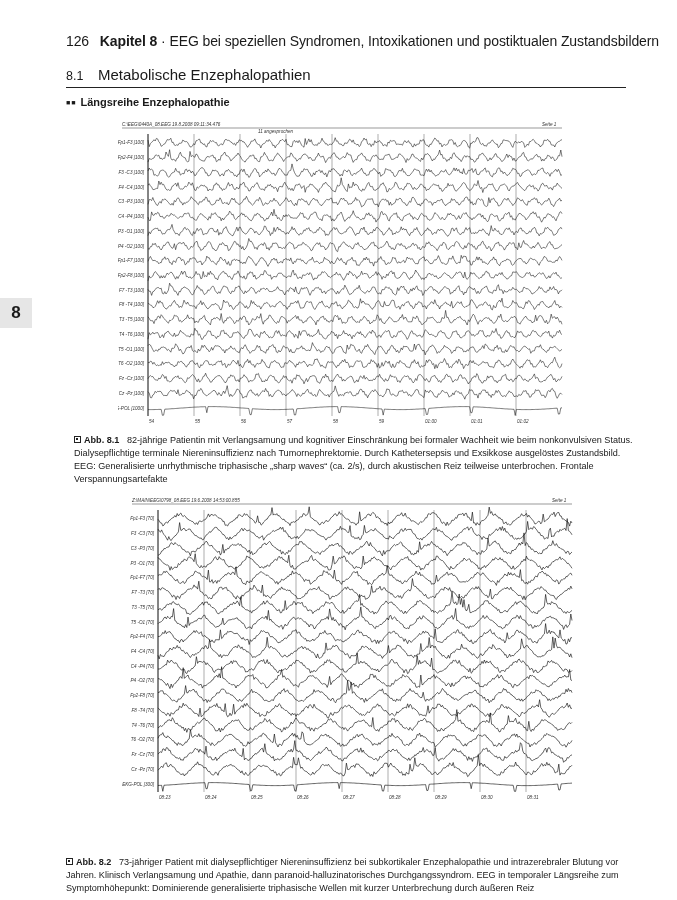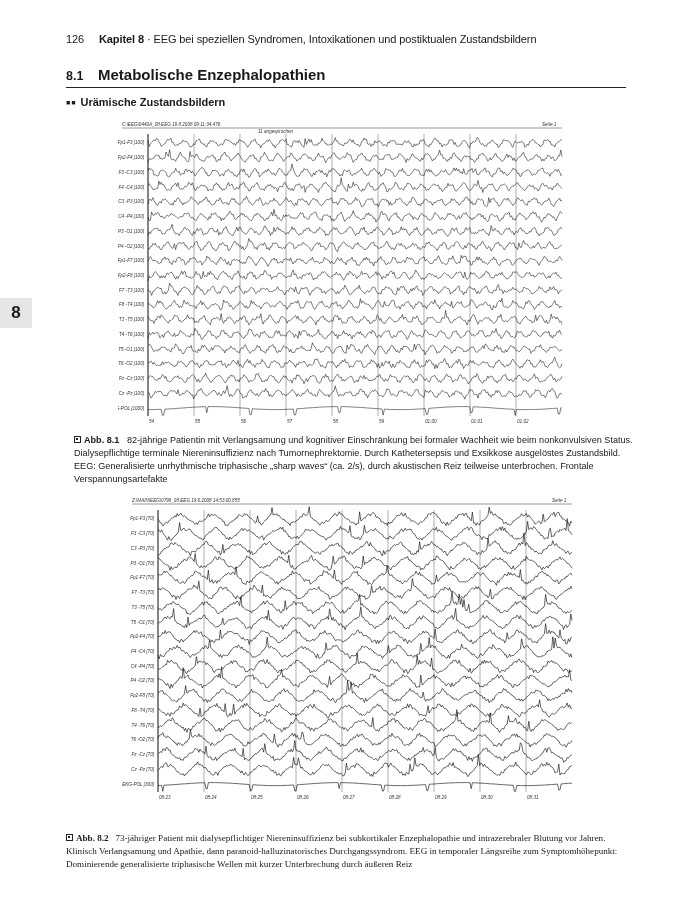--- a/index.html
+++ b/index.html
@@ -1,20 +1,20 @@
 <!DOCTYPE html>
 <html><head>
 <meta charset="utf-8">
 <style>
   html, body { margin:0; padding:0; background:#ffffff; }
   body { width:677px; height:900px; position:relative; overflow:hidden; font-family:"Liberation Sans", sans-serif; color:#1a1a1a; }
-  .running-head { position:absolute; left:66px; top:33px; font-size:11px; letter-spacing:-0.1px; }
+  .running-head { position:absolute; left:66px; top:33px; font-size:14px; letter-spacing:-0.1px; }
   .running-head .pno { display:inline-block; width:30px; }
   .running-head .chap { font-weight:bold; }
-  .sec-title { position:absolute; left:66px; top:66px; width:560px; font-size:15px; font-weight:bold; border-bottom:1.6px solid #222; padding-bottom:4px; }
+  .sec-title { position:absolute; left:66px; top:66px; width:560px; font-size:15px; font-weight:normal; border-bottom:1.6px solid #222; padding-bottom:4px; }
   .sec-title .num { display:inline-block; width:32px; font-size:12.5px; }
   .subsec { position:absolute; left:66px; top:96px; font-size:11px; font-weight:bold; }
   .subsec .bul { font-size:7px; letter-spacing:1px; margin-right:4px; vertical-align:1px; }
   .chapter-tab { position:absolute; left:0; top:298px; width:32px; height:30px; background:#e6e6e6; font-weight:bold; font-size:17px; display:flex; align-items:center; justify-content:center; }
   .fig { position:absolute; }
   .fig svg { display:block; }
   .caption { position:absolute; left:66px; font-size:9.1px; line-height:13px; width:570px; }
   .caption .lbl { font-weight:bold; }
   .caption .sq { display:inline-block; width:7px; height:7px; border:1.6px solid #222; box-sizing:border-box; background:#fff; margin-right:3px; position:relative; top:0px; }
   .caption .sq::after { content:""; position:absolute; left:1px; top:1px; width:2px; height:2px; background:#222; }
@@ -27,21 +27,21 @@
 <div class="running-head">
   <span class="pno">126</span>
   <span class="chap">Kapitel 8</span><span> · </span><span>EEG bei speziellen Syndromen, Intoxikationen und postiktualen Zustandsbildern</span>
 </div>
 
 <div class="sec-title">
   <span class="num">8.1</span><span>Metabolische Enzephalopathien</span>
 </div>
 
 <div class="subsec">
-  <span class="bul">■■</span><span>Urämische Zustandsbildern</span>
+  <span class="bul">■■</span><span>Längsreihe Enzephalopathie</span>
 </div>
 
 <div class="chapter-tab">
     <span>8</span>
   </div>
 
 <div class="fig" id="fig1" style="left:118px; top:118px;">
   <svg id="svg1" width="450" height="312">
       <text x="4" y="8" class="hdr-text">C:\EEG\0440A_08.EEG  19.8.2008  09:11:34.476</text>
       <line x1="4" y1="10" x2="444" y2="10" stroke="#555" stroke-width="0.6"></line>
@@ -167,15 +167,15 @@
       <text x="36" y="247.39473684210526" class="eeg-label" text-anchor="end">T6 -O2 [70]</text>
       <path d="M40.0 244.3L41.2 241.7L42.4 240.8L43.6 240.7L44.8 238.6L46.0 242.0L47.2 242.6L48.4 244.0L49.6 241.8L50.8 243.2L52.0 243.9L53.2 245.1L54.4 246.6L55.6 246.8L56.8 249.1L58.0 249.1L59.2 251.4L60.4 248.6L61.6 250.3L62.8 249.7L64.0 251.5L65.2 251.0L66.4 250.1L67.6 247.9L68.8 248.3L70.0 245.6L71.2 244.9L72.4 235.6L73.6 242.1L74.8 243.5L76.0 242.0L77.2 241.1L78.4 242.1L79.6 242.5L80.8 239.7L82.0 242.8L83.2 241.3L84.4 243.7L85.6 244.9L86.8 244.8L88.0 246.3L89.2 248.1L90.4 248.1L91.6 249.4L92.8 251.5L94.0 248.7L95.2 250.2L96.4 251.7L97.6 250.6L98.8 249.9L100.0 247.7L101.2 247.9L102.4 247.3L103.6 246.3L104.8 245.4L106.0 243.5L107.2 241.9L108.4 241.1L109.6 241.8L110.8 240.5L112.0 240.4L113.2 240.4L114.4 241.0L115.6 242.6L116.8 243.3L118.0 244.9L119.2 245.4L120.4 245.7L121.6 247.1L122.8 248.9L124.0 248.7L125.2 251.8L126.4 251.5L127.6 252.2L128.8 251.4L130.0 247.7L131.2 250.0L132.4 248.1L133.6 248.2L134.8 246.5L136.0 245.7L137.2 244.6L138.4 245.0L139.6 244.2L140.8 243.0L142.0 241.6L143.2 242.6L144.4 239.8L145.6 239.2L146.8 240.8L148.0 241.1L149.2 243.6L150.4 244.6L151.6 245.3L152.8 247.2L154.0 248.4L155.2 248.2L156.4 240.0L157.6 248.8L158.8 250.6L160.0 253.0L161.2 250.2L162.4 250.4L163.6 251.6L164.8 249.1L166.0 246.2L167.2 246.5L168.4 245.1L169.6 244.7L170.8 243.6L172.0 241.7L173.2 241.1L174.4 239.1L175.6 242.2L176.8 239.7L178.0 243.3L179.2 241.3L180.4 244.7L181.6 245.1L182.8 245.0L184.0 237.8L185.2 239.3L186.4 247.4L187.6 248.6L188.8 250.3L190.0 250.4L191.2 250.8L192.4 250.8L193.6 250.2L194.8 249.7L196.0 248.4L197.2 247.2L198.4 246.5L199.6 245.6L200.8 244.8L202.0 242.5L203.2 240.8L204.4 241.5L205.6 241.6L206.8 240.8L208.0 240.1L209.2 242.4L210.4 241.1L211.6 243.7L212.8 243.3L214.0 244.4L215.2 245.4L216.4 246.1L217.6 247.8L218.8 248.3L220.0 250.4L221.2 248.9L222.4 252.3L223.6 251.7L224.8 249.9L226.0 252.3L227.2 251.0L228.4 251.5L229.6 249.2L230.8 248.6L232.0 245.7L233.2 245.7L234.4 245.5L235.6 242.9L236.8 244.0L238.0 241.6L239.2 240.3L240.4 243.0L241.6 240.9L242.8 241.2L244.0 239.9L245.2 241.7L246.4 243.9L247.6 245.0L248.8 244.3L250.0 245.4L251.2 246.4L252.4 247.2L253.6 249.0L254.8 251.4L256.0 249.5L257.2 250.2L258.4 250.3L259.6 251.1L260.8 248.7L262.0 250.3L263.2 248.0L264.4 247.7L265.6 246.7L266.8 244.8L268.0 244.7L269.2 243.8L270.4 243.5L271.6 241.2L272.8 242.7L274.0 239.4L275.2 241.9L276.4 242.5L277.6 243.9L278.8 242.8L280.0 242.6L281.2 244.2L282.4 245.8L283.6 246.1L284.8 249.6L286.0 250.9L287.2 251.6L288.4 250.4L289.6 250.5L290.8 251.5L292.0 248.8L293.2 249.6L294.4 246.5L295.6 245.5L296.8 245.3L298.0 244.3L299.2 240.4L300.4 241.3L301.6 239.1L302.8 242.6L304.0 241.0L305.2 242.8L306.4 242.9L307.6 243.4L308.8 244.9L310.0 246.8L311.2 247.5L312.4 247.9L313.6 248.8L314.8 248.3L316.0 248.8L317.2 253.5L318.4 251.6L319.6 250.8L320.8 249.5L322.0 248.3L323.2 246.6L324.4 245.8L325.6 243.3L326.8 243.3L328.0 242.1L329.2 243.3L330.4 240.7L331.6 242.0L332.8 241.1L334.0 242.0L335.2 241.6L336.4 241.5L337.6 242.9L338.8 245.6L340.0 245.8L341.2 246.2L342.4 248.1L343.6 249.9L344.8 251.6L346.0 251.9L347.2 249.7L348.4 252.1L349.6 249.4L350.8 248.8L352.0 247.2L353.2 247.9L354.4 246.0L355.6 245.5L356.8 245.0L358.0 244.9L359.2 242.0L360.4 240.6L361.6 241.6L362.8 241.2L364.0 242.7L365.2 241.3L366.4 240.8L367.6 241.0L368.8 243.4L370.0 243.8L371.2 245.7L372.4 246.6L373.6 247.4L374.8 249.6L376.0 252.1L377.2 250.8L378.4 252.4L379.6 251.7L380.8 249.2L382.0 249.9L383.2 252.0L384.4 249.2L385.6 247.8L386.8 245.9L388.0 245.6L389.2 244.5L390.4 245.1L391.6 244.5L392.8 242.7L394.0 240.7L395.2 241.4L396.4 239.8L397.6 242.6L398.8 240.0L400.0 243.4L401.2 242.1L402.4 243.5L403.6 244.8L404.8 245.4L406.0 246.6L407.2 247.8L408.4 248.5L409.6 249.3L410.8 249.3L412.0 253.0L413.2 250.6L414.4 251.3L415.6 249.5L416.8 248.7L418.0 250.5L419.2 249.1L420.4 247.4L421.6 247.1L422.8 245.7L424.0 244.6L425.2 243.4L426.4 240.8L427.6 241.6L428.8 239.4L430.0 240.6L431.2 241.0L432.4 241.3L433.6 242.3L434.8 242.2L436.0 242.8L437.2 243.7L438.4 244.6L439.6 246.5L440.8 247.2L442.0 249.6L443.2 250.9L444.4 251.6L445.6 251.1L446.8 250.7L448.0 253.2L449.2 251.2L450.4 248.6L451.6 249.6L452.8 248.4L454.0 246.4" fill="none" stroke="#111" stroke-width="0.65"></path>
       <text x="36" y="262.13157894736844" class="eeg-label" text-anchor="end">Fz -Cz [70]</text>
       <path d="M40.0 260.1L41.2 258.8L42.4 257.8L43.6 258.5L44.8 255.0L46.0 254.9L47.2 256.8L48.4 253.6L49.6 253.9L50.8 256.5L52.0 256.1L53.2 259.5L54.4 260.8L55.6 261.4L56.8 262.2L58.0 264.0L59.2 263.7L60.4 264.8L61.6 263.6L62.8 266.1L64.0 265.6L65.2 266.4L66.4 263.4L67.6 263.2L68.8 262.9L70.0 260.9L71.2 259.4L72.4 258.8L73.6 259.1L74.8 258.3L76.0 256.2L77.2 254.3L78.4 255.3L79.6 255.2L80.8 258.3L82.0 255.2L83.2 257.1L84.4 257.9L85.6 257.9L86.8 260.2L88.0 252.1L89.2 261.7L90.4 263.3L91.6 262.9L92.8 262.9L94.0 265.8L95.2 265.8L96.4 265.6L97.6 263.0L98.8 266.6L100.0 264.5L101.2 264.3L102.4 261.8L103.6 261.9L104.8 259.9L106.0 259.8L107.2 258.4L108.4 258.9L109.6 257.8L110.8 256.6L112.0 255.9L113.2 257.0L114.4 255.3L115.6 257.0L116.8 254.2L118.0 257.5L119.2 258.9L120.4 260.1L121.6 261.2L122.8 261.6L124.0 262.7L125.2 254.4L126.4 265.9L127.6 264.0L128.8 265.3L130.0 266.3L131.2 266.3L132.4 264.5L133.6 264.2L134.8 261.9L136.0 261.3L137.2 259.5L138.4 260.2L139.6 258.5L140.8 258.1L142.0 256.0L143.2 254.8L144.4 254.3L145.6 258.1L146.8 249.7L148.0 258.0L149.2 260.1L150.4 260.5L151.6 261.2L152.8 262.9L154.0 264.1L155.2 262.4L156.4 266.9L157.6 265.3L158.8 265.6L160.0 264.5L161.2 266.1L162.4 265.2L163.6 264.8L164.8 262.5L166.0 262.5L167.2 260.9L168.4 259.0L169.6 257.9L170.8 256.2L172.0 257.8L173.2 255.2L174.4 258.1L175.6 255.2L176.8 246.6L178.0 256.4L179.2 256.2L180.4 258.1L181.6 256.7L182.8 258.8L184.0 259.2L185.2 262.3L186.4 262.5L187.6 262.8L188.8 265.3L190.0 263.9L191.2 265.3L192.4 266.6L193.6 265.6L194.8 264.3L196.0 262.7L197.2 261.6L198.4 260.6L199.6 260.3L200.8 257.5L202.0 259.5L203.2 258.9L204.4 257.1L205.6 256.1L206.8 255.4L208.0 253.2L209.2 253.9L210.4 256.6L211.6 256.6L212.8 256.2L214.0 259.4L215.2 261.0L216.4 261.6L217.6 262.4L218.8 262.3L220.0 264.5L221.2 265.1L222.4 264.5L223.6 266.6L224.8 267.0L226.0 264.3L227.2 264.1L228.4 264.5L229.6 262.1L230.8 261.4L232.0 259.5L233.2 259.2L234.4 258.4L235.6 257.4L236.8 255.7L238.0 255.9L239.2 254.7L240.4 257.9L241.6 257.7L242.8 253.9L244.0 258.3L245.2 256.0L246.4 258.9L247.6 259.7L248.8 260.4L250.0 262.1L251.2 262.8L252.4 263.1L253.6 263.6L254.8 264.5L256.0 265.9L257.2 264.7L258.4 264.6L259.6 266.8L260.8 265.7L262.0 262.2L263.2 263.5L264.4 262.6L265.6 261.0L266.8 259.8L268.0 258.5L269.2 258.4L270.4 256.4L271.6 256.6L272.8 257.9L274.0 255.8L275.2 255.1L276.4 256.6L277.6 256.5L278.8 255.7L280.0 258.7L281.2 258.9L282.4 260.0L283.6 262.1L284.8 262.9L286.0 263.6L287.2 264.3L288.4 264.8L289.6 266.4L290.8 263.9L292.0 266.5L293.2 264.7L294.4 263.0L295.6 263.1L296.8 260.8L298.0 261.5L299.2 259.5L300.4 259.5L301.6 257.3L302.8 257.8L304.0 257.3L305.2 253.5L306.4 258.3L307.6 256.6L308.8 255.5L310.0 256.3L311.2 258.1L312.4 257.0L313.6 259.0L314.8 261.6L316.0 261.1L317.2 253.9L318.4 263.7L319.6 265.0L320.8 267.2L322.0 265.1L323.2 264.9L324.4 264.3L325.6 265.3L326.8 264.0L328.0 262.2L329.2 261.6L330.4 260.3L331.6 259.6L332.8 257.6L334.0 256.9L335.2 254.5L336.4 256.7L337.6 254.8L338.8 257.2L340.0 257.6L341.2 258.0L342.4 256.7L343.6 259.2L344.8 259.4L346.0 261.9L347.2 261.4L348.4 263.2L349.6 266.4L350.8 262.7L352.0 265.5L353.2 263.9L354.4 267.4L355.6 263.4L356.8 263.7L358.0 262.6L359.2 263.1L360.4 260.2L361.6 260.2L362.8 258.7L364.0 257.3L365.2 254.8L366.4 255.4L367.6 254.6L368.8 254.0L370.0 257.7L371.2 256.4L372.4 258.4L373.6 259.1L374.8 260.4L376.0 261.7L377.2 262.7L378.4 262.0L379.6 264.3L380.8 263.3L382.0 263.2L383.2 265.8L384.4 266.3L385.6 266.3L386.8 262.4L388.0 264.1L389.2 263.5L390.4 262.5L391.6 260.7L392.8 259.9L394.0 258.1L395.2 259.2L396.4 258.7L397.6 256.4L398.8 258.1L400.0 256.3L401.2 256.3L402.4 248.7L403.6 250.2L404.8 257.0L406.0 259.5L407.2 259.6L408.4 260.8L409.6 263.7L410.8 263.6L412.0 264.0L413.2 266.2L414.4 266.6L415.6 265.8L416.8 265.4L418.0 264.4L419.2 264.5L420.4 263.0L421.6 261.9L422.8 261.2L424.0 259.2L425.2 258.5L426.4 255.6L427.6 254.1L428.8 258.3L430.0 254.1L431.2 253.6L432.4 255.5L433.6 258.9L434.8 258.1L436.0 259.9L437.2 260.7L438.4 261.3L439.6 262.3L440.8 262.0L442.0 264.0L443.2 264.0L444.4 263.9L445.6 268.3L446.8 266.8L448.0 266.7L449.2 263.5L450.4 264.2L451.6 262.4L452.8 261.3L454.0 260.9" fill="none" stroke="#111" stroke-width="0.65"></path>
       <text x="36" y="276.8684210526316" class="eeg-label" text-anchor="end">Cz -Pz [70]</text>
       <path d="M40.0 276.2L41.2 275.0L42.4 273.6L43.6 272.1L44.8 273.6L46.0 270.6L47.2 269.3L48.4 268.8L49.6 272.5L50.8 272.7L52.0 270.7L53.2 270.6L54.4 272.7L55.6 272.8L56.8 274.1L58.0 276.2L59.2 277.9L60.4 277.8L61.6 279.4L62.8 280.4L64.0 280.4L65.2 279.6L66.4 282.0L67.6 280.0L68.8 280.0L70.0 277.8L71.2 276.3L72.4 276.4L73.6 274.4L74.8 272.9L76.0 272.4L77.2 270.2L78.4 270.5L79.6 267.8L80.8 270.8L82.0 270.4L83.2 271.1L84.4 271.5L85.6 273.6L86.8 273.7L88.0 273.6L89.2 276.0L90.4 277.6L91.6 277.4L92.8 279.7L94.0 280.6L95.2 281.1L96.4 280.3L97.6 277.9L98.8 279.1L100.0 281.3L101.2 277.4L102.4 276.6L103.6 275.6L104.8 273.8L106.0 272.9L107.2 272.9L108.4 271.5L109.6 272.3L110.8 271.4L112.0 270.9L113.2 270.4L114.4 272.0L115.6 271.9L116.8 272.5L118.0 273.8L119.2 275.2L120.4 276.0L121.6 276.7L122.8 279.0L124.0 276.8L125.2 280.0L126.4 280.9L127.6 278.4L128.8 280.5L130.0 281.6L131.2 280.6L132.4 278.3L133.6 278.2L134.8 276.7L136.0 274.9L137.2 275.5L138.4 273.7L139.6 272.3L140.8 271.1L142.0 272.1L143.2 272.6L144.4 271.8L145.6 271.3L146.8 272.1L148.0 272.3L149.2 272.4L150.4 273.5L151.6 274.7L152.8 276.4L154.0 276.9L155.2 276.1L156.4 278.7L157.6 277.8L158.8 281.4L160.0 280.3L161.2 279.4L162.4 281.9L163.6 281.2L164.8 278.1L166.0 278.3L167.2 276.3L168.4 275.2L169.6 274.8L170.8 273.9L172.0 272.7L173.2 272.9L174.4 273.8L175.6 263.3L176.8 270.3L178.0 270.5L179.2 270.9L180.4 263.8L181.6 269.7L182.8 274.3L184.0 273.0L185.2 275.3L186.4 276.7L187.6 277.3L188.8 277.7L190.0 279.2L191.2 280.0L192.4 281.0L193.6 280.5L194.8 278.1L196.0 280.3L197.2 279.2L198.4 277.1L199.6 276.5L200.8 275.5L202.0 274.4L203.2 271.7L204.4 270.5L205.6 270.8L206.8 271.8L208.0 270.7L209.2 271.8L210.4 270.2L211.6 272.1L212.8 273.5L214.0 274.4L215.2 276.3L216.4 277.3L217.6 277.5L218.8 279.1L220.0 278.7L221.2 280.4L222.4 278.8L223.6 280.0L224.8 281.7L226.0 281.8L227.2 279.0L228.4 269.1L229.6 275.5L230.8 275.5L232.0 274.6L233.2 272.4L234.4 272.5L235.6 271.2L236.8 273.5L238.0 269.9L239.2 270.2L240.4 270.0L241.6 271.7L242.8 273.2L244.0 273.8L245.2 274.3L246.4 276.2L247.6 277.0L248.8 279.3L250.0 278.7L251.2 279.4L252.4 282.2L253.6 280.1L254.8 282.5L256.0 277.8L257.2 279.8L258.4 279.4L259.6 277.4L260.8 276.7L262.0 274.9L263.2 273.5L264.4 273.5L265.6 270.7L266.8 269.1L268.0 269.3L269.2 269.3L270.4 273.2L271.6 271.0L272.8 269.0L274.0 271.3L275.2 272.7L276.4 272.4L277.6 274.2L278.8 275.2L280.0 275.8L281.2 278.3L282.4 278.7L283.6 277.7L284.8 281.3L286.0 279.9L287.2 281.5L288.4 278.3L289.6 279.7L290.8 280.0L292.0 270.2L293.2 276.3L294.4 277.1L295.6 273.8L296.8 263.8L298.0 271.4L299.2 272.0L300.4 272.3L301.6 270.1L302.8 269.6L304.0 270.8L305.2 270.3L306.4 272.5L307.6 272.9L308.8 275.0L310.0 276.7L311.2 277.2L312.4 277.9L313.6 280.4L314.8 280.3L316.0 279.4L317.2 277.8L318.4 279.4L319.6 281.0L320.8 279.1L322.0 278.6L323.2 277.6L324.4 275.5L325.6 273.7L326.8 274.0L328.0 273.3L329.2 271.6L330.4 272.3L331.6 268.9L332.8 270.4L334.0 271.9L335.2 268.5L336.4 273.6L337.6 273.0L338.8 273.9L340.0 274.8L341.2 274.9L342.4 277.0L343.6 277.6L344.8 278.5L346.0 279.3L347.2 278.7L348.4 279.1L349.6 282.6L350.8 281.7L352.0 279.1L353.2 278.7L354.4 277.2L355.6 276.5L356.8 274.3L358.0 273.3L359.2 271.7L360.4 261.1L361.6 271.7L362.8 269.1L364.0 269.9L365.2 272.5L366.4 270.1L367.6 272.6L368.8 273.2L370.0 273.4L371.2 275.5L372.4 276.1L373.6 276.4L374.8 277.8L376.0 279.5L377.2 279.7L378.4 280.8L379.6 281.2L380.8 280.7L382.0 281.2L383.2 277.7L384.4 278.8L385.6 278.7L386.8 275.4L388.0 275.5L389.2 273.7L390.4 272.9L391.6 271.4L392.8 272.1L394.0 271.9L395.2 272.2L396.4 272.1L397.6 268.0L398.8 271.6L400.0 271.2L401.2 273.1L402.4 274.6L403.6 275.6L404.8 276.5L406.0 278.1L407.2 279.8L408.4 281.0L409.6 278.2L410.8 278.2L412.0 279.7L413.2 280.7L414.4 280.0L415.6 276.7L416.8 278.2L418.0 277.0L419.2 276.0L420.4 274.1L421.6 273.2L422.8 270.6L424.0 269.5L425.2 272.2L426.4 270.5L427.6 271.8L428.8 268.3L430.0 271.2L431.2 269.7L432.4 272.2L433.6 272.8L434.8 273.7L436.0 275.9L437.2 279.0L438.4 278.1L439.6 277.7L440.8 270.1L442.0 281.1L443.2 278.9L444.4 279.6L445.6 279.7L446.8 279.6L448.0 277.5L449.2 275.7L450.4 275.4L451.6 272.6L452.8 272.5L454.0 271.2" fill="none" stroke="#111" stroke-width="0.65"></path>
       <text x="36" y="291.60526315789474" class="eeg-label" text-anchor="end">EKG-POL [300]</text>
       <path d="M40.0 291.5L41.2 291.4L42.4 291.4L43.6 291.3L44.8 297.3L46.0 291.2L47.2 291.2L48.4 291.1L49.6 291.0L50.8 291.0L52.0 290.9L53.2 290.8L54.4 290.7L55.6 290.6L56.8 290.6L58.0 290.5L59.2 290.4L60.4 290.3L61.6 290.2L62.8 290.1L64.0 290.0L65.2 289.9L66.4 289.8L67.6 289.8L68.8 289.7L70.0 289.6L71.2 289.5L72.4 289.4L73.6 289.3L74.8 289.3L76.0 289.2L77.2 289.1L78.4 289.1L79.6 289.0L80.8 288.9L82.0 288.9L83.2 288.8L84.4 288.8L85.6 288.7L86.8 288.7L88.0 294.7L89.2 294.7L90.4 288.6L91.6 288.6L92.8 288.6L94.0 288.6L95.2 288.6L96.4 288.6L97.6 288.6L98.8 288.6L100.0 288.7L101.2 288.7L102.4 288.7L103.6 288.8L104.8 288.8L106.0 288.9L107.2 288.9L108.4 289.0L109.6 289.0L110.8 289.1L112.0 289.2L113.2 289.2L114.4 289.3L115.6 289.4L116.8 289.5L118.0 289.5L119.2 289.6L120.4 289.7L121.6 289.8L122.8 289.9L124.0 290.0L125.2 290.1L126.4 290.2L127.6 290.3L128.8 290.3L130.0 290.4L131.2 290.5L132.4 296.6L133.6 296.7L134.8 290.8L136.0 290.8L137.2 290.9L138.4 291.0L139.6 291.1L140.8 291.1L142.0 291.2L143.2 291.3L144.4 291.3L145.6 291.4L146.8 291.4L148.0 291.5L149.2 291.5L150.4 291.5L151.6 291.5L152.8 291.6L154.0 291.6L155.2 291.6L156.4 291.6L157.6 291.6L158.8 291.6L160.0 291.6L161.2 291.6L162.4 291.6L163.6 291.5L164.8 291.5L166.0 291.5L167.2 291.4L168.4 291.4L169.6 291.3L170.8 291.3L172.0 291.2L173.2 291.1L174.4 291.1L175.6 291.0L176.8 296.9L178.0 296.9L179.2 290.8L180.4 290.7L181.6 290.6L182.8 290.5L184.0 290.4L185.2 290.4L186.4 290.3L187.6 290.2L188.8 290.1L190.0 290.0L191.2 289.9L192.4 289.8L193.6 289.7L194.8 289.6L196.0 289.6L197.2 289.5L198.4 289.4L199.6 289.3L200.8 289.2L202.0 289.2L203.2 289.1L204.4 289.0L205.6 289.0L206.8 288.9L208.0 288.9L209.2 288.8L210.4 288.8L211.6 288.7L212.8 288.7L214.0 288.7L215.2 288.6L216.4 288.6L217.6 288.6L218.8 288.6L220.0 288.6L221.2 294.6L222.4 288.6L223.6 288.6L224.8 288.6L226.0 288.7L227.2 288.7L228.4 288.7L229.6 288.8L230.8 288.8L232.0 288.9L233.2 288.9L234.4 289.0L235.6 289.0L236.8 289.1L238.0 289.2L239.2 289.3L240.4 289.3L241.6 289.4L242.8 289.5L244.0 289.6L245.2 289.7L246.4 289.7L247.6 289.8L248.8 289.9L250.0 290.0L251.2 290.1L252.4 290.2L253.6 290.3L254.8 290.4L256.0 290.5L257.2 290.5L258.4 290.6L259.6 290.7L260.8 290.8L262.0 290.9L263.2 290.9L264.4 297.0L265.6 297.1L266.8 291.2L268.0 291.2L269.2 291.3L270.4 291.3L271.6 291.4L272.8 291.4L274.0 291.5L275.2 291.5L276.4 291.5L277.6 291.6L278.8 291.6L280.0 291.6L281.2 291.6L282.4 291.6L283.6 291.6L284.8 291.6L286.0 291.6L287.2 291.6L288.4 291.5L289.6 291.5L290.8 291.5L292.0 291.4L293.2 291.4L294.4 291.4L295.6 291.3L296.8 291.2L298.0 291.2L299.2 291.1L300.4 291.1L301.6 291.0L302.8 290.9L304.0 290.8L305.2 290.8L306.4 290.7L307.6 290.6L308.8 296.5L310.0 296.4L311.2 290.3L312.4 290.2L313.6 290.1L314.8 290.1L316.0 290.0L317.2 289.9L318.4 289.8L319.6 289.7L320.8 289.6L322.0 289.5L323.2 289.5L324.4 289.4L325.6 289.3L326.8 289.2L328.0 289.1L329.2 289.1L330.4 289.0L331.6 289.0L332.8 288.9L334.0 288.8L335.2 288.8L336.4 288.8L337.6 288.7L338.8 288.7L340.0 288.7L341.2 288.6L342.4 288.6L343.6 288.6L344.8 288.6L346.0 288.6L347.2 288.6L348.4 288.6L349.6 288.6L350.8 288.7L352.0 288.7L353.2 294.7L354.4 288.7L355.6 288.8L356.8 288.8L358.0 288.9L359.2 288.9L360.4 289.0L361.6 289.1L362.8 289.1L364.0 289.2L365.2 289.3L366.4 289.3L367.6 289.4L368.8 289.5L370.0 289.6L371.2 289.7L372.4 289.8L373.6 289.9L374.8 289.9L376.0 290.0L377.2 290.1L378.4 290.2L379.6 290.3L380.8 290.4L382.0 290.5L383.2 290.6L384.4 290.6L385.6 290.7L386.8 290.8L388.0 290.9L389.2 291.0L390.4 291.0L391.6 291.1L392.8 291.2L394.0 291.2L395.2 291.3L396.4 297.3L397.6 297.4L398.8 291.4L400.0 291.5L401.2 291.5L402.4 291.5L403.6 291.6L404.8 291.6L406.0 291.6L407.2 291.6L408.4 291.6L409.6 291.6L410.8 291.6L412.0 291.6L413.2 291.6L414.4 291.5L415.6 291.5L416.8 291.5L418.0 291.4L419.2 291.4L420.4 291.3L421.6 291.3L422.8 291.2L424.0 291.2L425.2 291.1L426.4 291.0L427.6 291.0L428.8 290.9L430.0 290.8L431.2 290.7L432.4 290.6L433.6 290.6L434.8 290.5L436.0 290.4L437.2 290.3L438.4 290.2L439.6 290.1L440.8 296.0L442.0 295.9L443.2 289.9L444.4 289.8L445.6 289.7L446.8 289.6L448.0 289.5L449.2 289.4L450.4 289.3L451.6 289.3L452.8 289.2L454.0 289.1" fill="none" stroke="#111" stroke-width="0.65"></path>
     </svg>
 </div>
-<div class="caption" style="top:832px;font-family:Liberation Serif, serif;">
+<div class="caption" style="top:856px;">
   <span class="sq"></span><span class="lbl">Abb. 8.2</span>&nbsp;&nbsp;&nbsp;<span>73-jähriger Patient mit dialysepflichtiger Niereninsuffizienz bei subkortikaler Enzephalopathie und intrazerebraler Blutung vor Jahren. Klinisch Verlangsamung und Apathie, dann paranoid-halluzinatorisches Durchgangssyndrom. EEG in temporaler Längsreihe zum Symptomhöhepunkt: Dominierende generalisierte triphasische Wellen mit kurzer Unterbrechung durch äußeren Reiz</span>
 </div>
 
 </body></html>

